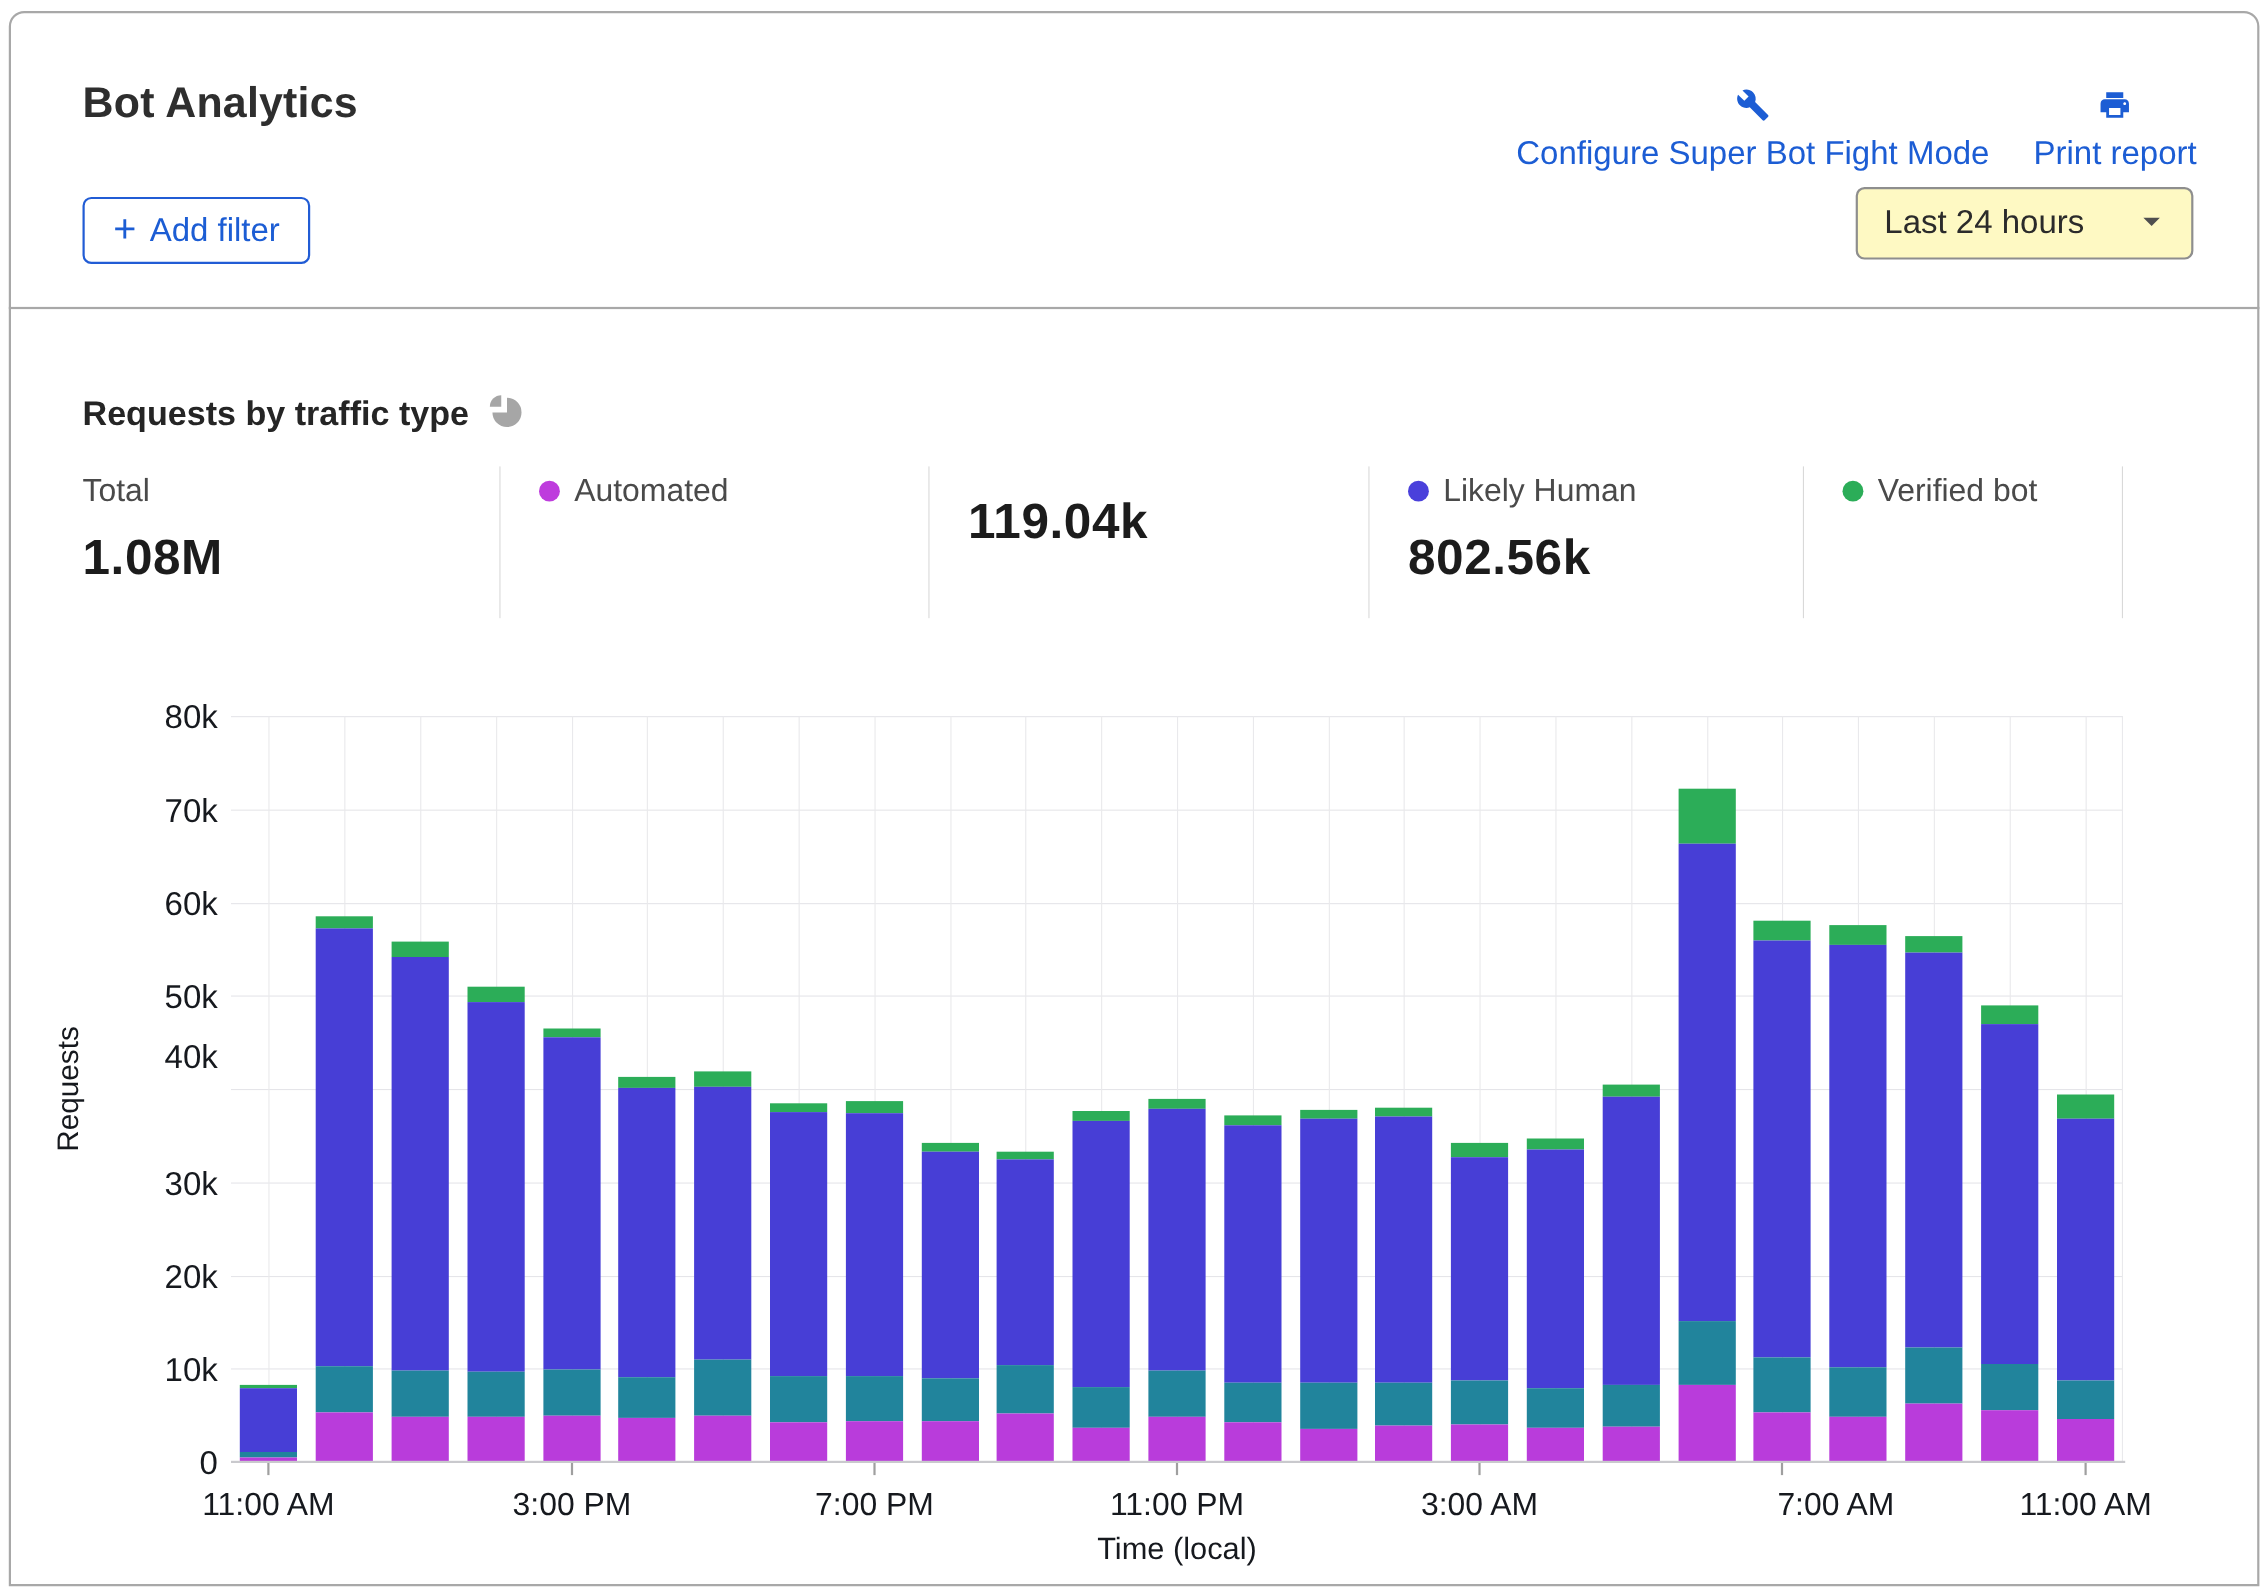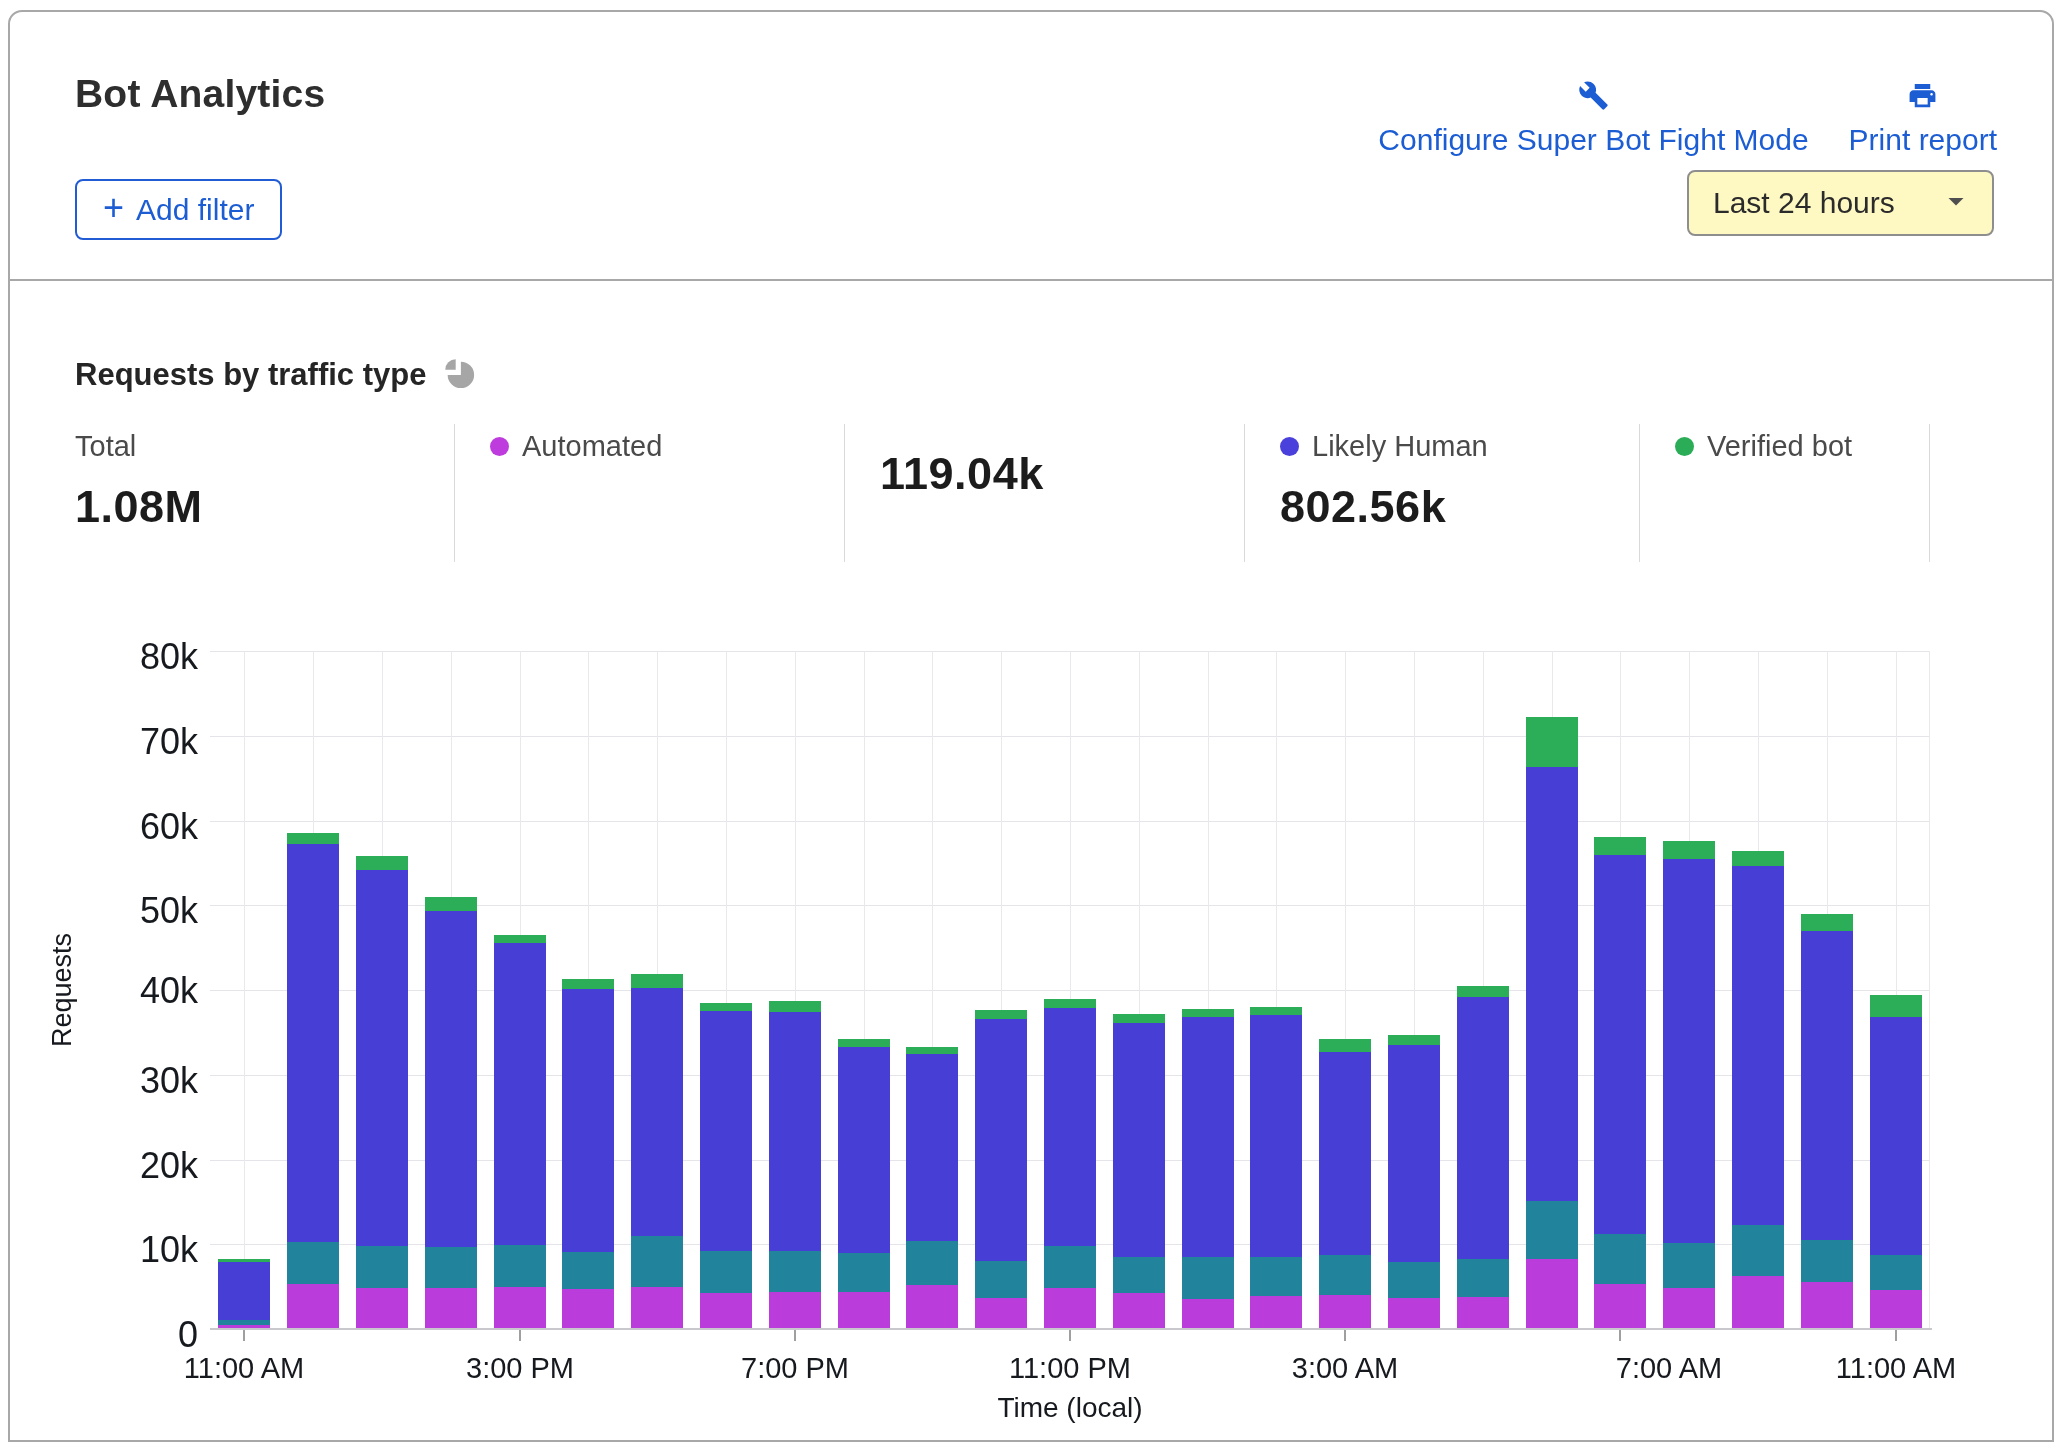--- a/index.html
+++ b/index.html
@@ -42,21 +42,21 @@
   .stat-col .dot { width:19px; height:19px; border-radius:50%; flex:none; }
   .stat-col .val { font-size:45px; font-weight:700; color:#1c1c1c; margin-top:18px; letter-spacing:.5px; }
 
   
   .plot { position:absolute; left:210px; top:651px; width:1720px; height:678px; }
   .hgrid { position:absolute; left:0; width:100%; height:1px; background:#e5e5e9; }
   .vgrid { position:absolute; top:0; width:1px; height:100%; background:#e9e9ec; }
   .axis-line { position:absolute; left:210px; top:1328px; width:1722px; height:2px; background:#c9c9cd; }
   .bar-slot { position:absolute; bottom:0; display:flex; flex-direction:column; justify-content:flex-end; }
   .seg { width:100%; }
-  .ytick { position:absolute; width:110px; left:88px; text-align:right; font-size:36px; color:#16191e; }
+  .ytick { position:absolute; width:110px; left:88px; text-align:right; font-size:30px; color:#16191e; }
   .y-axis-title {
     position:absolute; left:62px; top:990px; font-size:27px; color:#16191e;
     transform:translate(-50%,-50%) rotate(-90deg); white-space:nowrap;
   }
   .xtick-label { position:absolute; top:1352px; transform:translateX(-50%); font-size:29px; color:#16191e; white-space:nowrap; }
   .xtick-mark { position:absolute; top:1330px; width:2px; height:11px; background:#9f9f9f; }
   .x-axis-title { position:absolute; left:210px; top:1392px; width:1720px; text-align:center; font-size:28px; color:#16191e; }
 </style>
 </head>
 <body>
@@ -139,21 +139,21 @@
         <span>Verified bot</span>
       </div>
     </div>
   </div>
 
 <div id="y-labels">
     <div class="ytick" style="top: 636px;">80k</div>
     <div class="ytick" style="top: 721px;">70k</div>
     <div class="ytick" style="top: 806px;">60k</div>
     <div class="ytick" style="top: 890px;">50k</div>
-    <div class="ytick" style="top: 970px;">40k</div>
+    <div class="ytick" style="top: 945px;">40k</div>
     <div class="ytick" style="top: 1060px;">30k</div>
     <div class="ytick" style="top: 1145px;">20k</div>
     <div class="ytick" style="top: 1229px;">10k</div>
     <div class="ytick" style="top: 1314px;">0</div>
   </div>
 <div class="y-axis-title">Requests</div>
 <div class="plot" id="plot">
     <div class="hgrid" style="top: 0px;"></div>
     <div class="hgrid" style="top: 85px;"></div>
     <div class="hgrid" style="top: 170px;"></div>

